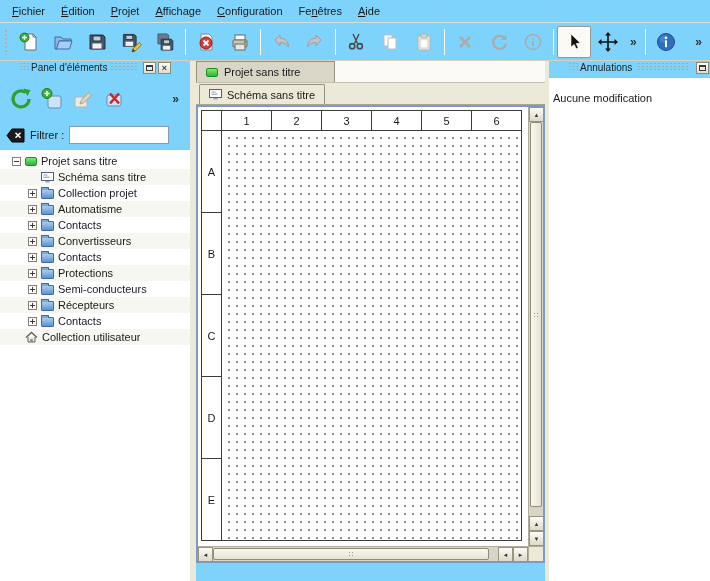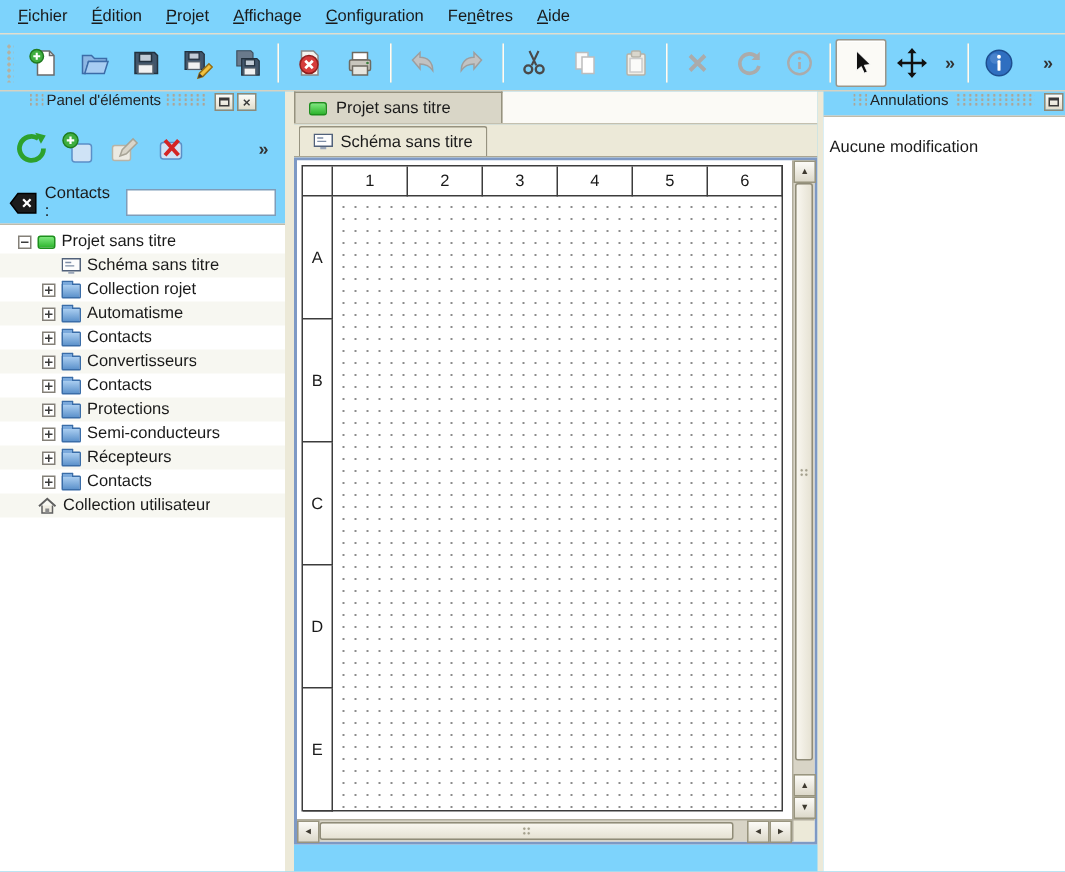--- a/index.html
+++ b/index.html
@@ -304,21 +304,21 @@
         </div>
         <span class="tspacer"></span>
         <span class="ovf" style="margin-right:6px">»</span>
       </div>
 
       <div id="filter-row">
         <svg width="19" height="15" viewBox="0 0 19 15">
             <path d="M6 1h12v13H6L1 7.5z" fill="#1b1b1b" stroke="#000"></path>
             <path d="M9.5 4.8l5 5M14.5 4.8l-5 5" stroke="#fff" stroke-width="1.5"></path>
           </svg>
-        <span>Contacts :</span>
+        <span>Filtrer :</span>
         <input id="filter-input" value="" style="">
       </div>
 
       <div id="tree">
         <div class="trow d0">
           <span class="exp minus"></span>
           <span class="ico-project"></span>
           <span class="tlabel">Projet sans titre</span>
         </div>
         <div class="trow d1">
@@ -326,21 +326,21 @@
           <svg width="13" height="11" viewBox="0 0 13 11">
               <rect x="0.5" y="0.5" width="12" height="8" fill="#fdfdfd" stroke="#51617a"></rect>
               <path d="M2.5 3h4M2.5 5.2h6" stroke="#7d8da6" stroke-width="0.9"></path>
               <rect x="4.5" y="9" width="4" height="1.5" fill="#9aa6b8"></rect>
             </svg>
           <span class="tlabel">Schéma sans titre</span>
         </div>
         <div class="trow d1">
           <span class="exp plus"></span>
           <span class="ico-folder"></span>
-          <span class="tlabel">Collection rojet</span>
+          <span class="tlabel">Collection projet</span>
         </div>
         <div class="trow d1">
           <span class="exp plus"></span>
           <span class="ico-folder"></span>
           <span class="tlabel">Automatisme</span>
         </div>
         <div class="trow d1">
           <span class="exp plus"></span>
           <span class="ico-folder"></span>
           <span class="tlabel">Contacts</span>

